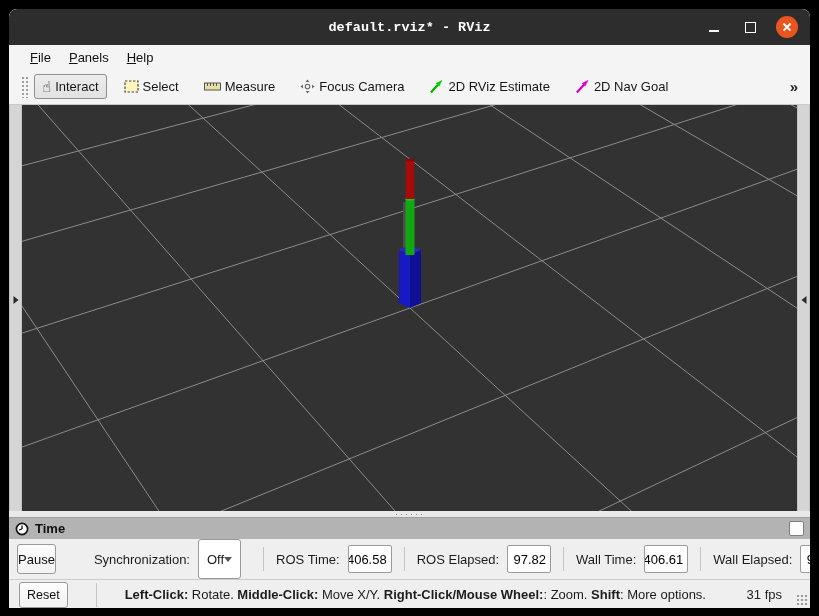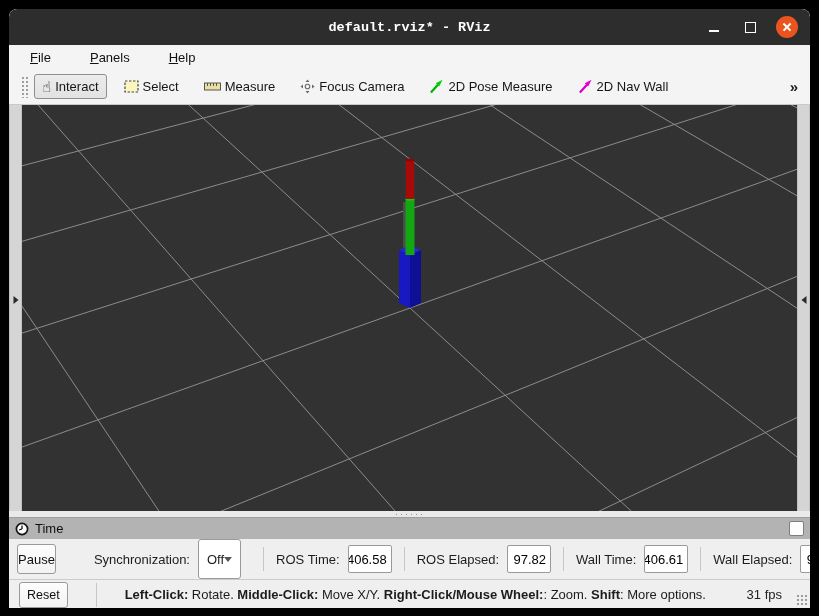--- a/index.html
+++ b/index.html
@@ -19,21 +19,21 @@
   .wc-min{width:20px;height:20px;display:flex;align-items:flex-end;justify-content:center;cursor:default;}
   .wc-min i{display:block;width:10px;height:2px;background:#fff;margin-bottom:5px;}
   .wc-max{width:20px;height:20px;display:flex;align-items:center;justify-content:center;}
   .wc-max i{display:block;width:9px;height:9px;border:1.5px solid #fff;}
   .wc-close{width:22px;height:22px;border-radius:50%;background:#e9541f;position:relative;}
   .wc-close i{position:absolute;left:50%;top:50%;width:10px;height:1.8px;background:#fff;}
   .wc-close i:first-child{transform:translate(-50%,-50%) rotate(45deg);}
   .wc-close i:last-child{transform:translate(-50%,-50%) rotate(-45deg);}
 
   
-  .menubar{height:24px;background:#f4f4f4;display:flex;align-items:center;padding-left:12px;gap:21px;flex:0 0 auto;}
+  .menubar{height:24px;background:#f4f4f4;display:flex;align-items:center;padding-left:12px;gap:0;flex:0 0 auto;}
   .menu-item{padding:2px 9px;color:#111;}
   .menu-item u{text-decoration:underline;}
 
   
   .toolbar{height:35px;background:#f4f4f4;border-bottom:1px solid #c9c9c9;display:flex;align-items:center;
     padding:0 8px 0 12px;gap:0;flex:0 0 auto;}
   .tb-handle{width:7px;height:22px;margin-right:6px;
     background-image:radial-gradient(#9f9f9f 1px,transparent 1.1px);background-size:4px 4px;}
   .tb-btn{display:flex;align-items:center;gap:4px;padding:4px 7px;margin-right:9px;border:1px solid transparent;
     border-radius:3px;color:#161616;white-space:nowrap;}
@@ -53,21 +53,21 @@
   .viewport svg{position:absolute;left:0;top:0;}
 
   
   .hsplit{height:6px;background:#e9e9e9;display:flex;align-items:center;justify-content:center;flex:0 0 auto;}
   .hsplit .dots{width:32px;height:3px;
     background-image:radial-gradient(#8f8f8f 0.9px,transparent 1px);background-size:5px 3px;}
 
   
   .time-header{height:22px;background:#b3b3b3;border-top:1px solid #9d9d9d;display:flex;align-items:center;
     padding:0 6px;gap:6px;flex:0 0 auto;box-sizing:border-box;}
-  .time-title{color:#101010;}
+  .time-title{color:#101010;font-weight:bold;}
   .float-btn{margin-left:auto;width:13px;height:13px;background:#fdfdfd;border:1px solid #7e7e7e;border-radius:2px;}
   .time-content{height:40px;background:#efefef;display:flex;align-items:center;padding:0 8px;gap:8px;flex:0 0 auto;
     box-sizing:border-box;white-space:nowrap;}
   .btn{background:linear-gradient(#fdfdfd,#f2f2f2);border:1px solid #9a9a9a;border-radius:3px;color:#111;
     display:inline-flex;align-items:center;justify-content:center;}
   .pause-btn{width:80px;height:28px;margin-right:30px;}
   .lbl{color:#1c1c1c;}
   .combo{width:98px;height:40px;background:#fff;border:1px solid #9a9a9a;border-radius:3px;display:flex;
     align-items:center;padding:16px 8px;box-sizing:border-box;margin-right:10px;}
   .combo .carat{margin-left:auto;width:0;height:0;border-left:4px solid transparent;
@@ -154,29 +154,29 @@
         </g>
       </svg>
       <span>Focus Camera</span>
     </div>
 
     <div class="tb-btn">
       <svg width="15" height="15" viewBox="0 0 16 16">
         <line x1="2" y1="14.5" x2="10.5" y2="5" stroke="#00b400" stroke-width="2.4"></line>
         <polygon points="14.5,0.8 7.2,4.4 10.8,8" fill="#00d400"></polygon>
       </svg>
-      <span>2D Pose Measure</span>
+      <span>2D RViz Estimate</span>
     </div>
 
     <div class="tb-btn">
       <svg width="15" height="15" viewBox="0 0 16 16">
         <line x1="2" y1="14.5" x2="10.5" y2="5" stroke="#d400c8" stroke-width="2.4"></line>
         <polygon points="14.5,0.8 7.2,4.4 10.8,8" fill="#e400d8"></polygon>
       </svg>
-      <span>2D Nav Wall</span>
+      <span>2D Nav Goal</span>
     </div>
 
     <div class="tb-overflow">»</div>
   </div>
 
   <div class="main">
     <div class="side-strip">
       <div class="tri tri-right"></div>
     </div>
 

